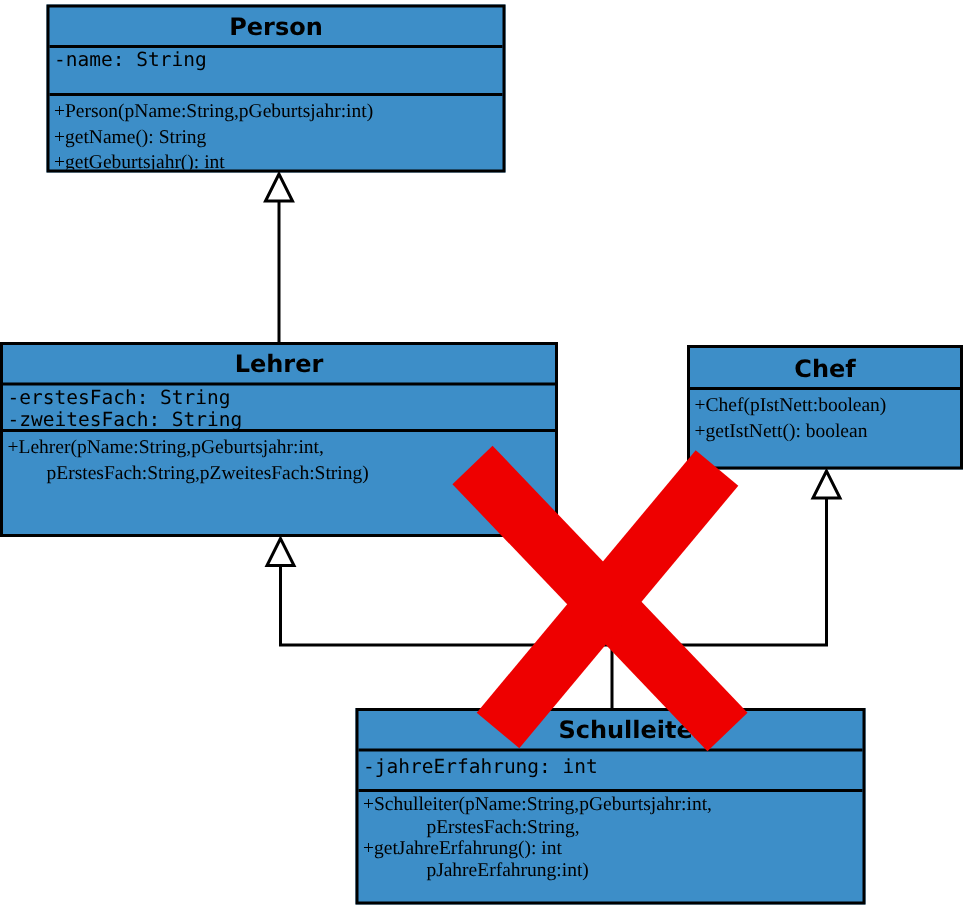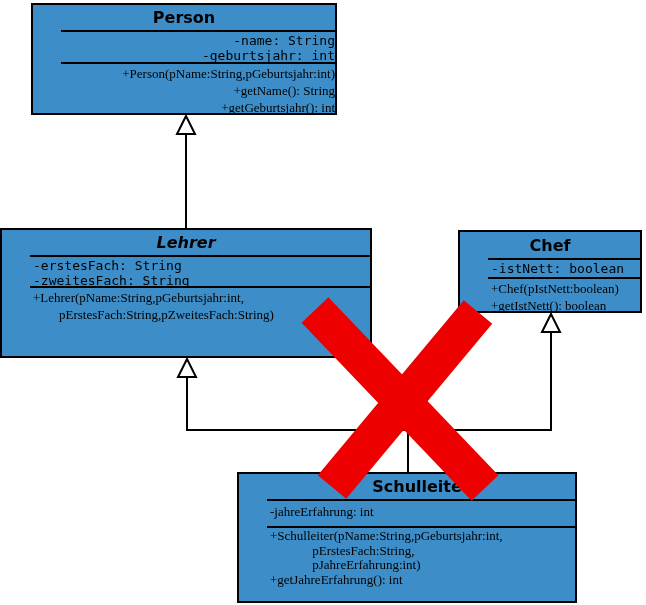--- a/index.html
+++ b/index.html
@@ -20,87 +20,83 @@
     box-sizing:border-box;display:flex;flex-direction:column;
   }
   .uml-title{
     font-family:"DejaVu Sans","Liberation Sans",sans-serif;
     font-weight:bold;font-size:16px;color:#000;
     display:flex;align-items:center;justify-content:center;
     box-sizing:border-box;flex:none;
   }
   .uml-section{
     border-top:2px solid var(--border-color);
-    box-sizing:border-box;padding:1px 0 0 3px;overflow:hidden;flex:none;margin-left:28px;
+    box-sizing:border-box;padding:1px 0 0 3px;overflow:hidden;flex:none;
   }
   .uml-methods{flex:1 1 auto;}
   .member-line{
     white-space:pre;font-size:13px;color:#000;line-height:15px;
   }
   .uml-methods .member-line{line-height:17px;font-family:Liberation Serif, serif;}
   .schulleiter .uml-methods .member-line{line-height:14.6px;}
-  .schulleiter .uml-attrs{padding-top:3px;font-family:Liberation Serif, serif;}
+  .schulleiter .uml-attrs{padding-top:3px;}
   .overlay{
     position:absolute;left:0;top:0;pointer-events:none;
   }
   .rel-line{stroke:var(--border-color);stroke-width:2;fill:none;}
   .rel-arrowhead{fill:#ffffff;stroke:var(--border-color);stroke-width:2;}
   .cross-line{stroke:var(--cross-color);stroke-width:37;stroke-linecap:butt;}
 </style>
 </head>
 <body>
 
 <div class="canvas">
 
-  <div class="uml-class person" style="left:31px;top:3px;width:306px;height:112px;text-align:right;">
+  <div class="uml-class person" style="left:31px;top:3px;width:306px;height:112px;">
     <div class="uml-title" style="height:25px;">Person</div>
     <div class="uml-section uml-attrs" style="height:32px;">
         <div class="member-line">-name: String</div>
-        <div class="member-line">-geburtsjahr: int</div>
       </div>
     <div class="uml-section uml-methods">
         <div class="member-line">+Person(pName:String,pGeburtsjahr:int)</div>
         <div class="member-line">+getName(): String</div>
         <div class="member-line">+getGeburtsjahr(): int</div>
       </div>
   </div>
 
   <div class="uml-class lehrer" style="left:0px;top:228px;width:372px;height:130px;">
-    <div class="uml-title" style="height:25px;font-style:italic;">Lehrer</div>
+    <div class="uml-title" style="height:25px;">Lehrer</div>
     <div class="uml-section uml-attrs" style="height:31px;">
         <div class="member-line">-erstesFach: String</div>
         <div class="member-line">-zweitesFach: String</div>
       </div>
     <div class="uml-section uml-methods">
         <div class="member-line">+Lehrer(pName:String,pGeburtsjahr:int,</div>
         <div class="member-line">        pErstesFach:String,pZweitesFach:String)</div>
       </div>
   </div>
 
   <div class="uml-class chef" style="left:458px;top:230px;width:184px;height:83px;">
     <div class="uml-title" style="height:26px;">Chef</div>
-    <div class="uml-section uml-attrs" style="height:19px;">
-        <div class="member-line">-istNett: boolean</div>
-      </div>
     <div class="uml-section uml-methods">
         <div class="member-line">+Chef(pIstNett:boolean)</div>
         <div class="member-line">+getIstNett(): boolean</div>
       </div>
   </div>
 
   <div class="uml-class schulleiter" style="left:237px;top:472px;width:340px;height:131px;">
     <div class="uml-title" style="height:25px;padding-left:28px;">Schulleiter</div>
     <div class="uml-section uml-attrs" style="height:27px;">
         <div class="member-line">-jahreErfahrung: int</div>
       </div>
     <div class="uml-section uml-methods">
         <div class="member-line">+Schulleiter(pName:String,pGeburtsjahr:int,</div>
         <div class="member-line">             pErstesFach:String,</div>
+        <div class="member-line">+getJahreErfahrung(): int</div>
         <div class="member-line">             pJahreErfahrung:int)</div>
-        <div class="member-line">+getJahreErfahrung(): int</div>
       </div>
   </div>
 
   <svg class="overlay" width="646" height="605" viewBox="0 0 646 605">
     <g>
       <line class="rel-line" x1="186" y1="134" x2="186" y2="229"></line>
       <polygon class="rel-arrowhead" points="186,116 177,134 195,134"></polygon>
     </g>
     <g>
       <path class="rel-line" d="M187,377 L187,430 L551,430 L551,332 M408,430 L408,472"></path>

